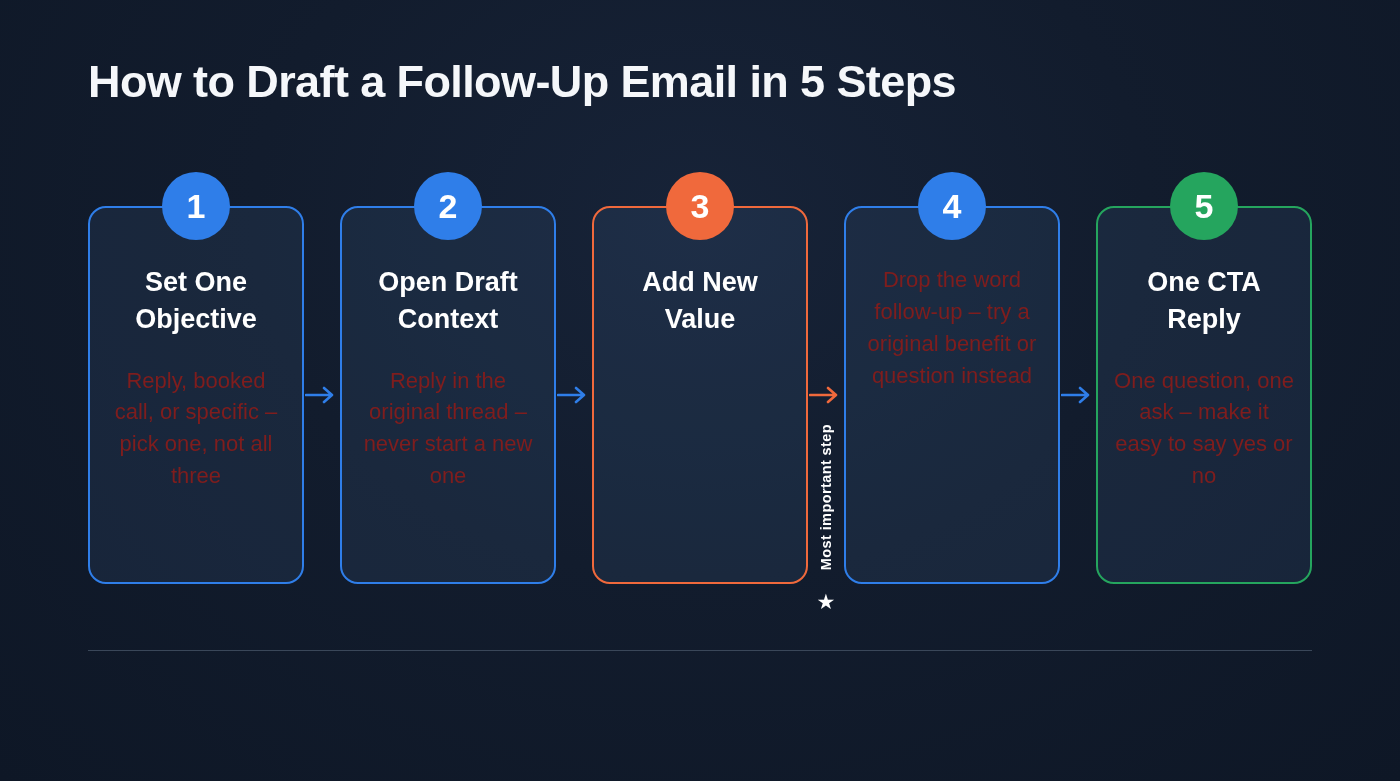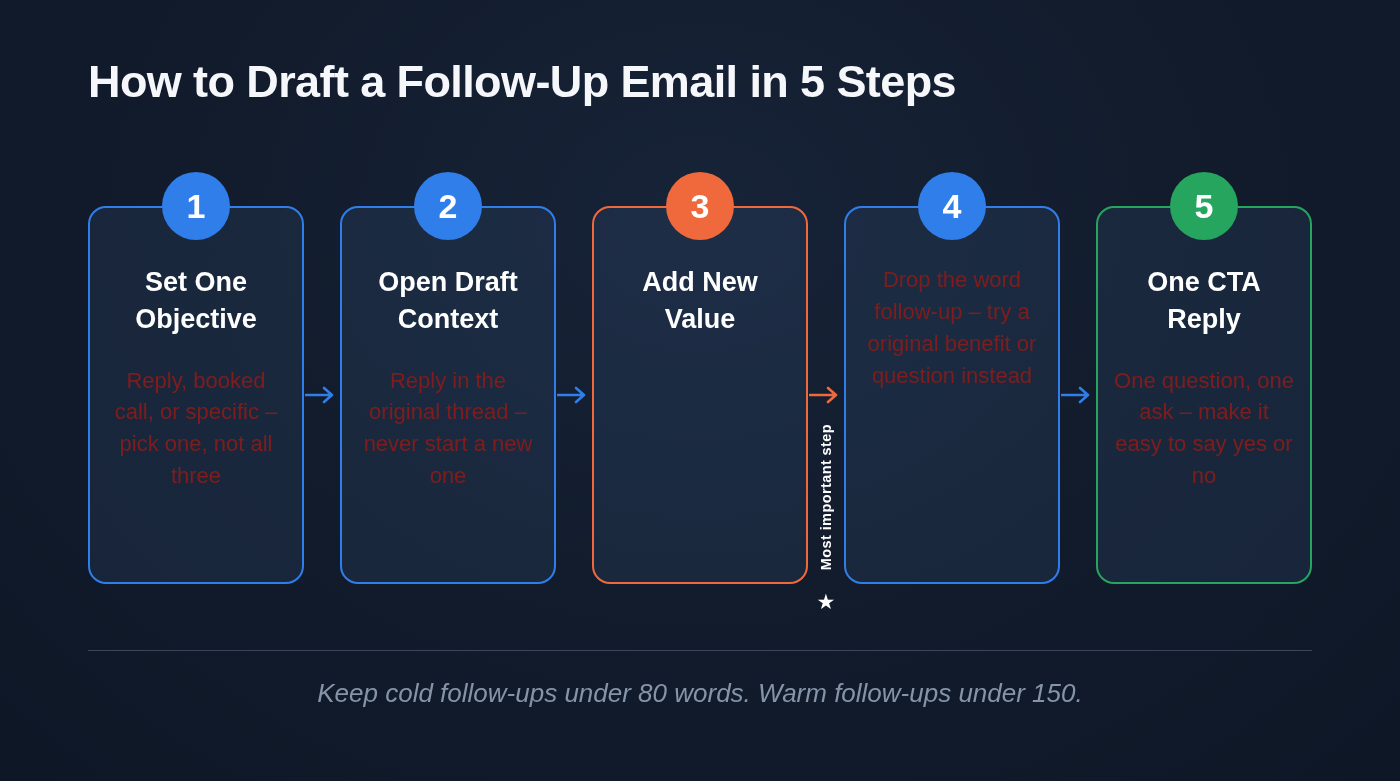--- a/index.html
+++ b/index.html
@@ -202,15 +202,14 @@
       <div class="card">
         <div class="card-title">One CTA Reply</div>
         <div class="card-body">One question, one ask – make it easy to say yes or no</div>
       </div>
     </div>
 
   </div>
 
   <hr class="divider">
 
-  <div class="footer-note">Keep cold follow-ups under 80 words. Warm follow-ups under 150.</div>
 
 </div>
 
 </body></html>

